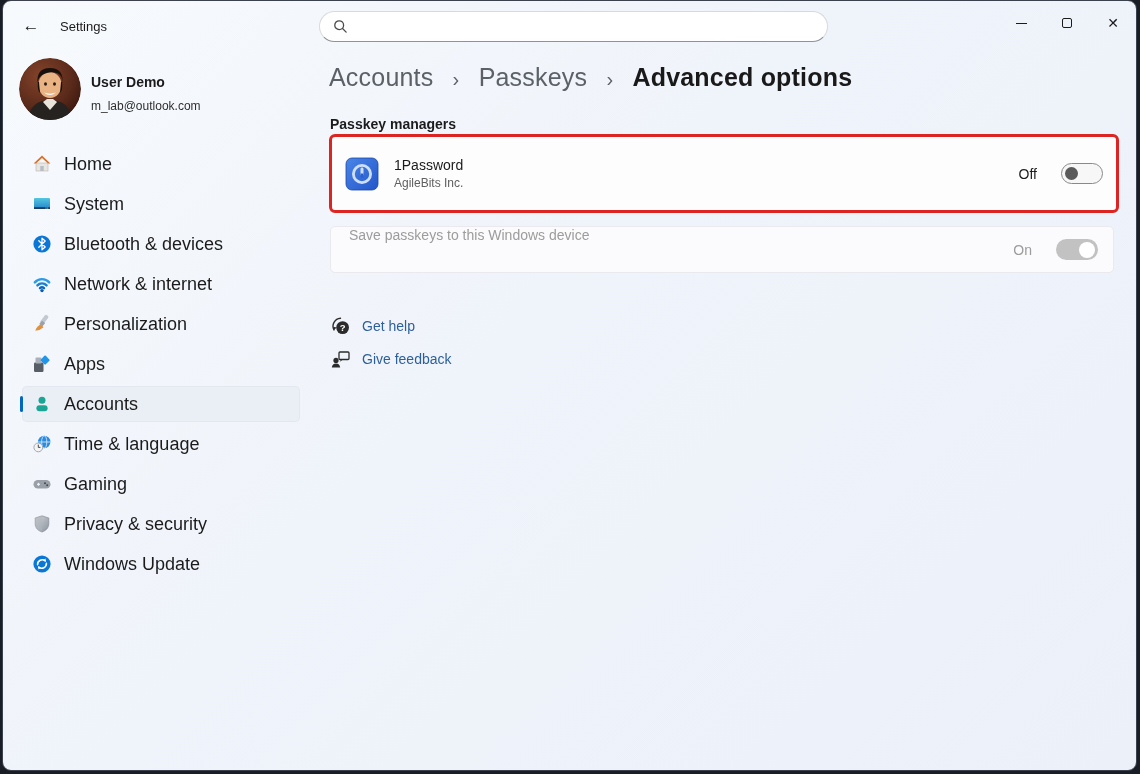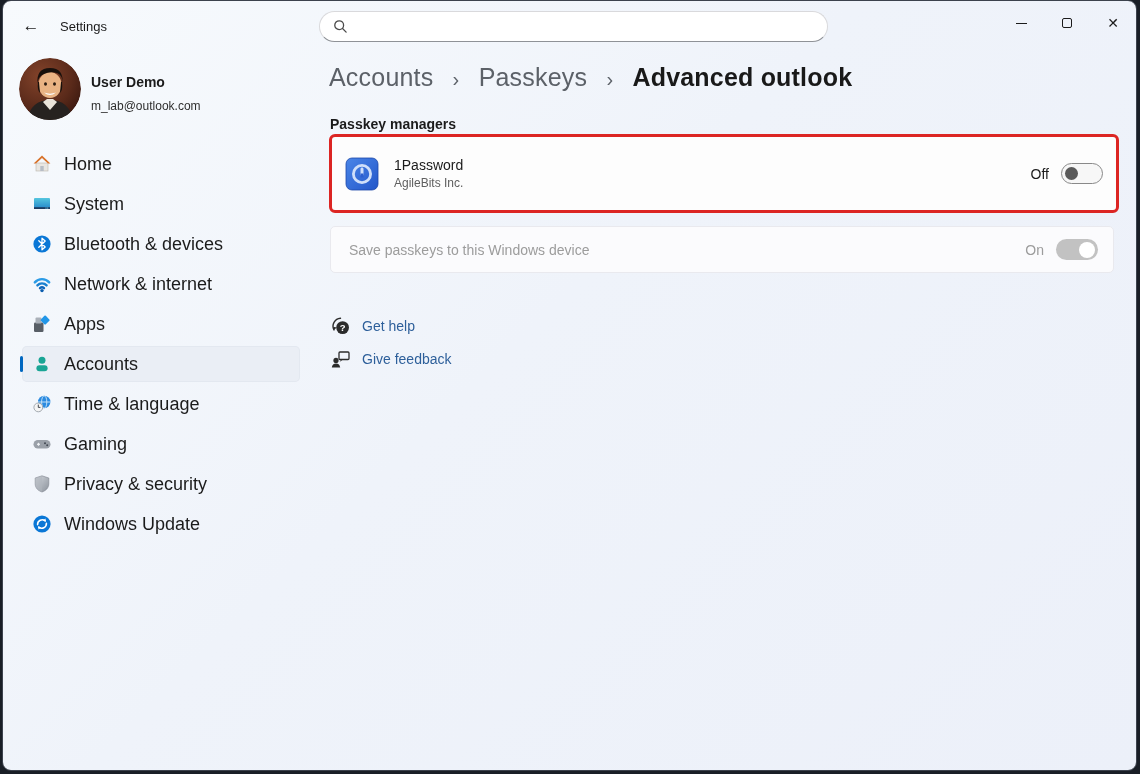--- a/index.html
+++ b/index.html
@@ -69,21 +69,21 @@
 
   .highlight-box {
     position:absolute; left:0; top:83px; width:790px; height:79px;
     border:3px solid #dc2523; border-radius:6px; background:#fdfdfd;
     display:flex; align-items:center; padding:0 13px 0 13px;
   }
   .mgr-icon { width:34px; height:34px; flex:0 0 34px; }
   .mgr-text { margin-left:15px; }
   .mgr-name { font-size:14px; color:#1a1a1a; }
   .mgr-pub { font-size:12px; color:#5f5f5f; margin-top:3px; }
-  .toggle-group { margin-left:auto; display:flex; align-items:center; gap:12px; }
+  .toggle-group { margin-left:auto; display:flex; align-items:center; gap:24px; }
   .toggle-state { font-size:14px; color:#1b1b1b; }
 
   .toggle-off {
     width:42px; height:21px; border:1px solid #898989; border-radius:11px;
     background:#f7f7f7; position:relative; cursor:pointer;
   }
   .toggle-off .knob {
     position:absolute; left:3px; top:3px; width:13px; height:13px;
     border-radius:50%; background:#5a5a5a;
   }
@@ -92,21 +92,21 @@
     position:relative; cursor:default;
   }
   .toggle-on-disabled .knob {
     position:absolute; right:3px; top:2.5px; width:16px; height:16px;
     border-radius:50%; background:#ffffff;
   }
 
   .device-card {
     position:absolute; left:1px; top:175px; width:784px; height:47px;
     background:#fbfbfd; border:1px solid #e9e9ee; border-radius:5px;
-    display:flex; align-items:center; padding:0 15px 0 18px;
+    display:flex; padding:0 15px 0 18px;
   }
   .device-label { font-size:14px; color:#9c9c9c; }
   .device-card .toggle-state { color:#9c9c9c; }
 
   .help-links { position:absolute; left:1px; top:262px; }
   .help-row { display:flex; align-items:center; height:26px; margin-bottom:7px; }
   .help-row .icon { width:22px; height:22px; flex:0 0 22px; }
   .help-row a {
     margin-left:10px; font-size:14px; color:#2d5f9a; text-decoration:none; cursor:pointer;
   }
@@ -205,20 +205,28 @@
       <div class="nav-item">
         <svg class="icon" viewBox="0 0 20 20">
           <path d="M2.8 8.4 A9.5 9.5 0 0 1 17.2 8.4" stroke="#2b9be6" stroke-width="2.4" fill="none" stroke-linecap="round"></path>
           <path d="M5.4 11.4 A6.2 6.2 0 0 1 14.6 11.4" stroke="#1a80cf" stroke-width="2.4" fill="none" stroke-linecap="round"></path>
           <path d="M8 14.2 A3 3 0 0 1 12 14.2" stroke="#0d66bb" stroke-width="2.4" fill="none" stroke-linecap="round"></path>
           <circle cx="10" cy="16.6" r="1.7" fill="#0a5cae"></circle>
         </svg>
         <span class="label">Network &amp; internet</span>
       </div>
 
+      <div class="nav-item">
+        <svg class="icon" viewBox="0 0 20 20">
+          <rect x="10.2" y="0.5" width="4.2" height="10" rx="1.6" transform="rotate(38 12.3 5.5)" fill="#c3c9d1"></rect>
+          <rect x="8.2" y="7.4" width="4" height="4.4" transform="rotate(38 10.2 9.6)" fill="#9aa1aa"></rect>
+          <path d="M8.6 10.6 Q5 12 3.2 16.8 Q7.8 16.6 11.6 13.2 Z" fill="#e0913f"></path>
+        </svg>
+        <span class="label">Personalization</span>
+      </div>
 
       <div class="nav-item">
         <svg class="icon" viewBox="0 0 20 20">
           <rect x="2" y="8.5" width="9.5" height="9.5" rx="1.2" fill="#585e66"></rect>
           <rect x="3.5" y="3.5" width="6" height="6" rx="1" fill="#aab0b8"></rect>
           <rect x="9.6" y="2.6" width="7" height="7" rx="1" transform="rotate(45 13.1 6.1)" fill="#2196e8"></rect>
         </svg>
         <span class="label">Apps</span>
       </div>
 
@@ -283,21 +291,21 @@
     </div>
   </div>
 
   <div class="content">
 
     <div class="breadcrumb">
       <span class="crumb">Accounts</span>
       <span class="sep">›</span>
       <span class="crumb">Passkeys</span>
       <span class="sep">›</span>
-      <span class="current">Advanced outlook</span>
+      <span class="current">Advanced options</span>
     </div>
 
     <div class="section-label">Passkey managers</div>
 
     <div class="highlight-box">
       <svg class="mgr-icon" viewBox="0 0 34 34">
         <defs>
             <linearGradient id="opg" x1="0" y1="0" x2="1" y2="1">
           <stop offset="0%" stop-color="#4a86e8"></stop>
               <stop offset="100%" stop-color="#2256c9"></stop>

